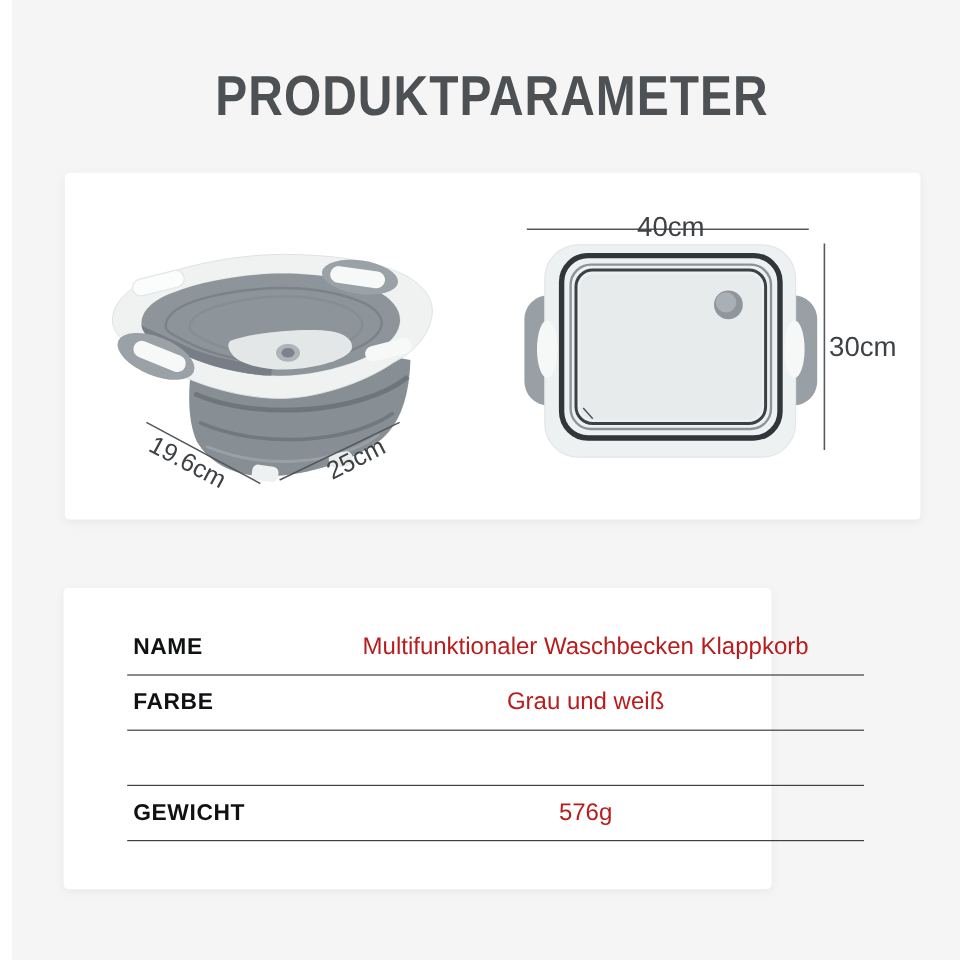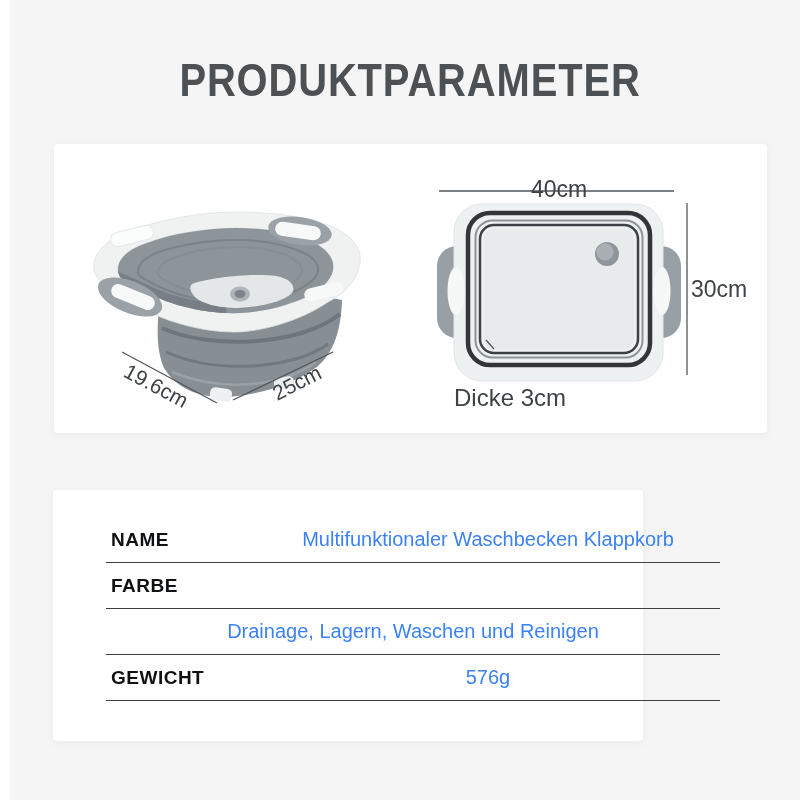--- a/index.html
+++ b/index.html
@@ -41,21 +41,21 @@
     height:45px;margin:0 47px 0 53px;
     border-bottom:1px solid #3f3f3f;
   }
   .spec-label{
     margin-left:5px;width:145px;
     font-size:19px;font-weight:bold;color:#101113;
     letter-spacing:.5px;white-space:nowrap;
   }
   .spec-value{
     flex:1;text-align:center;
-    font-size:20px;color:#3b82f6;white-space:nowrap;
+    font-size:20px;color:#b91c1c;white-space:nowrap;
   }
 </style>
 </head>
 <body>
 
 <div class="page">
 
   <h1 class="page-title">PRODUKTPARAMETER</h1>
 
   <div class="card images">
@@ -133,37 +133,36 @@
         <line x1="223" y1="400" x2="323" y2="352"></line>
         <line x1="429" y1="191" x2="664" y2="191"></line>
         <line x1="677" y1="203" x2="677" y2="375"></line>
       </g>
     </svg>
 
     <div class="dim-label rot-l" style="left:42px;top:229px;">19.6cm</div>
     <div class="dim-label rot-r" style="left:183px;top:226px;">25cm</div>
     <div class="dim-label" style="left:445px;top:32px;">40cm</div>
     <div class="dim-label" style="left:605px;top:132px;text-align:center;">30cm</div>
-    <div class="dim-label" style="left:396px;top:241px;font-size:24px;">Dicke 3cm</div>
   </div>
 
   <div class="card specs">
     <div class="spec-table">
 
       <div class="spec-row">
         <div class="spec-label">NAME</div>
         <div class="spec-value">Multifunktionaler Waschbecken Klappkorb</div>
       </div>
 
       <div class="spec-row">
         <div class="spec-label">FARBE</div>
+        <div class="spec-value">Grau und weiß</div>
       </div>
 
       <div class="spec-row">
-        <div class="spec-value">Drainage, Lagern, Waschen und Reinigen</div>
       </div>
 
       <div class="spec-row">
         <div class="spec-label">GEWICHT</div>
         <div class="spec-value">576g</div>
       </div>
 
     </div>
   </div>
 

